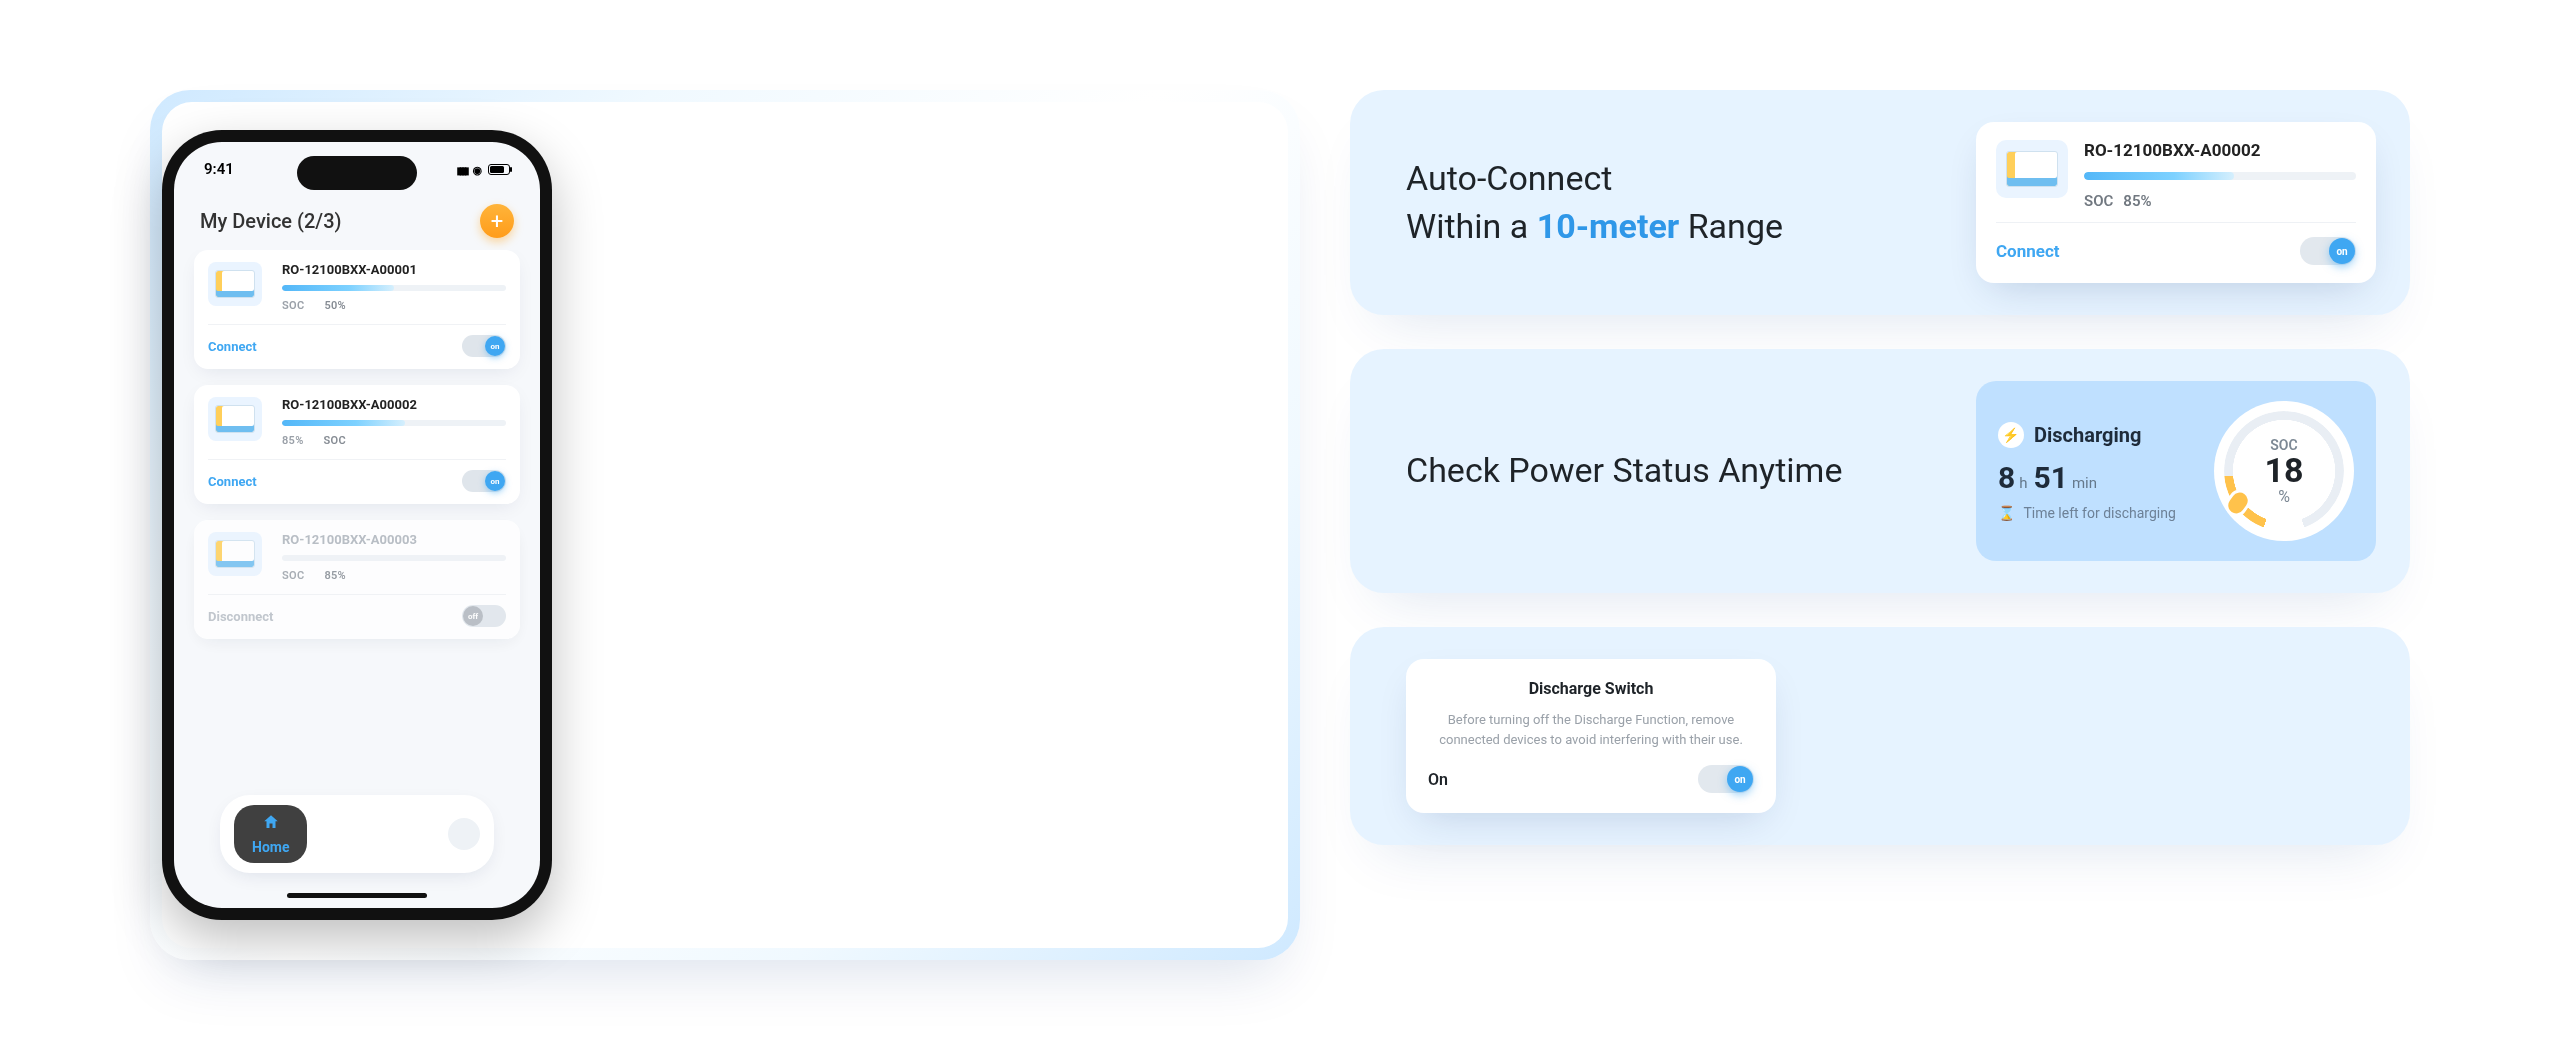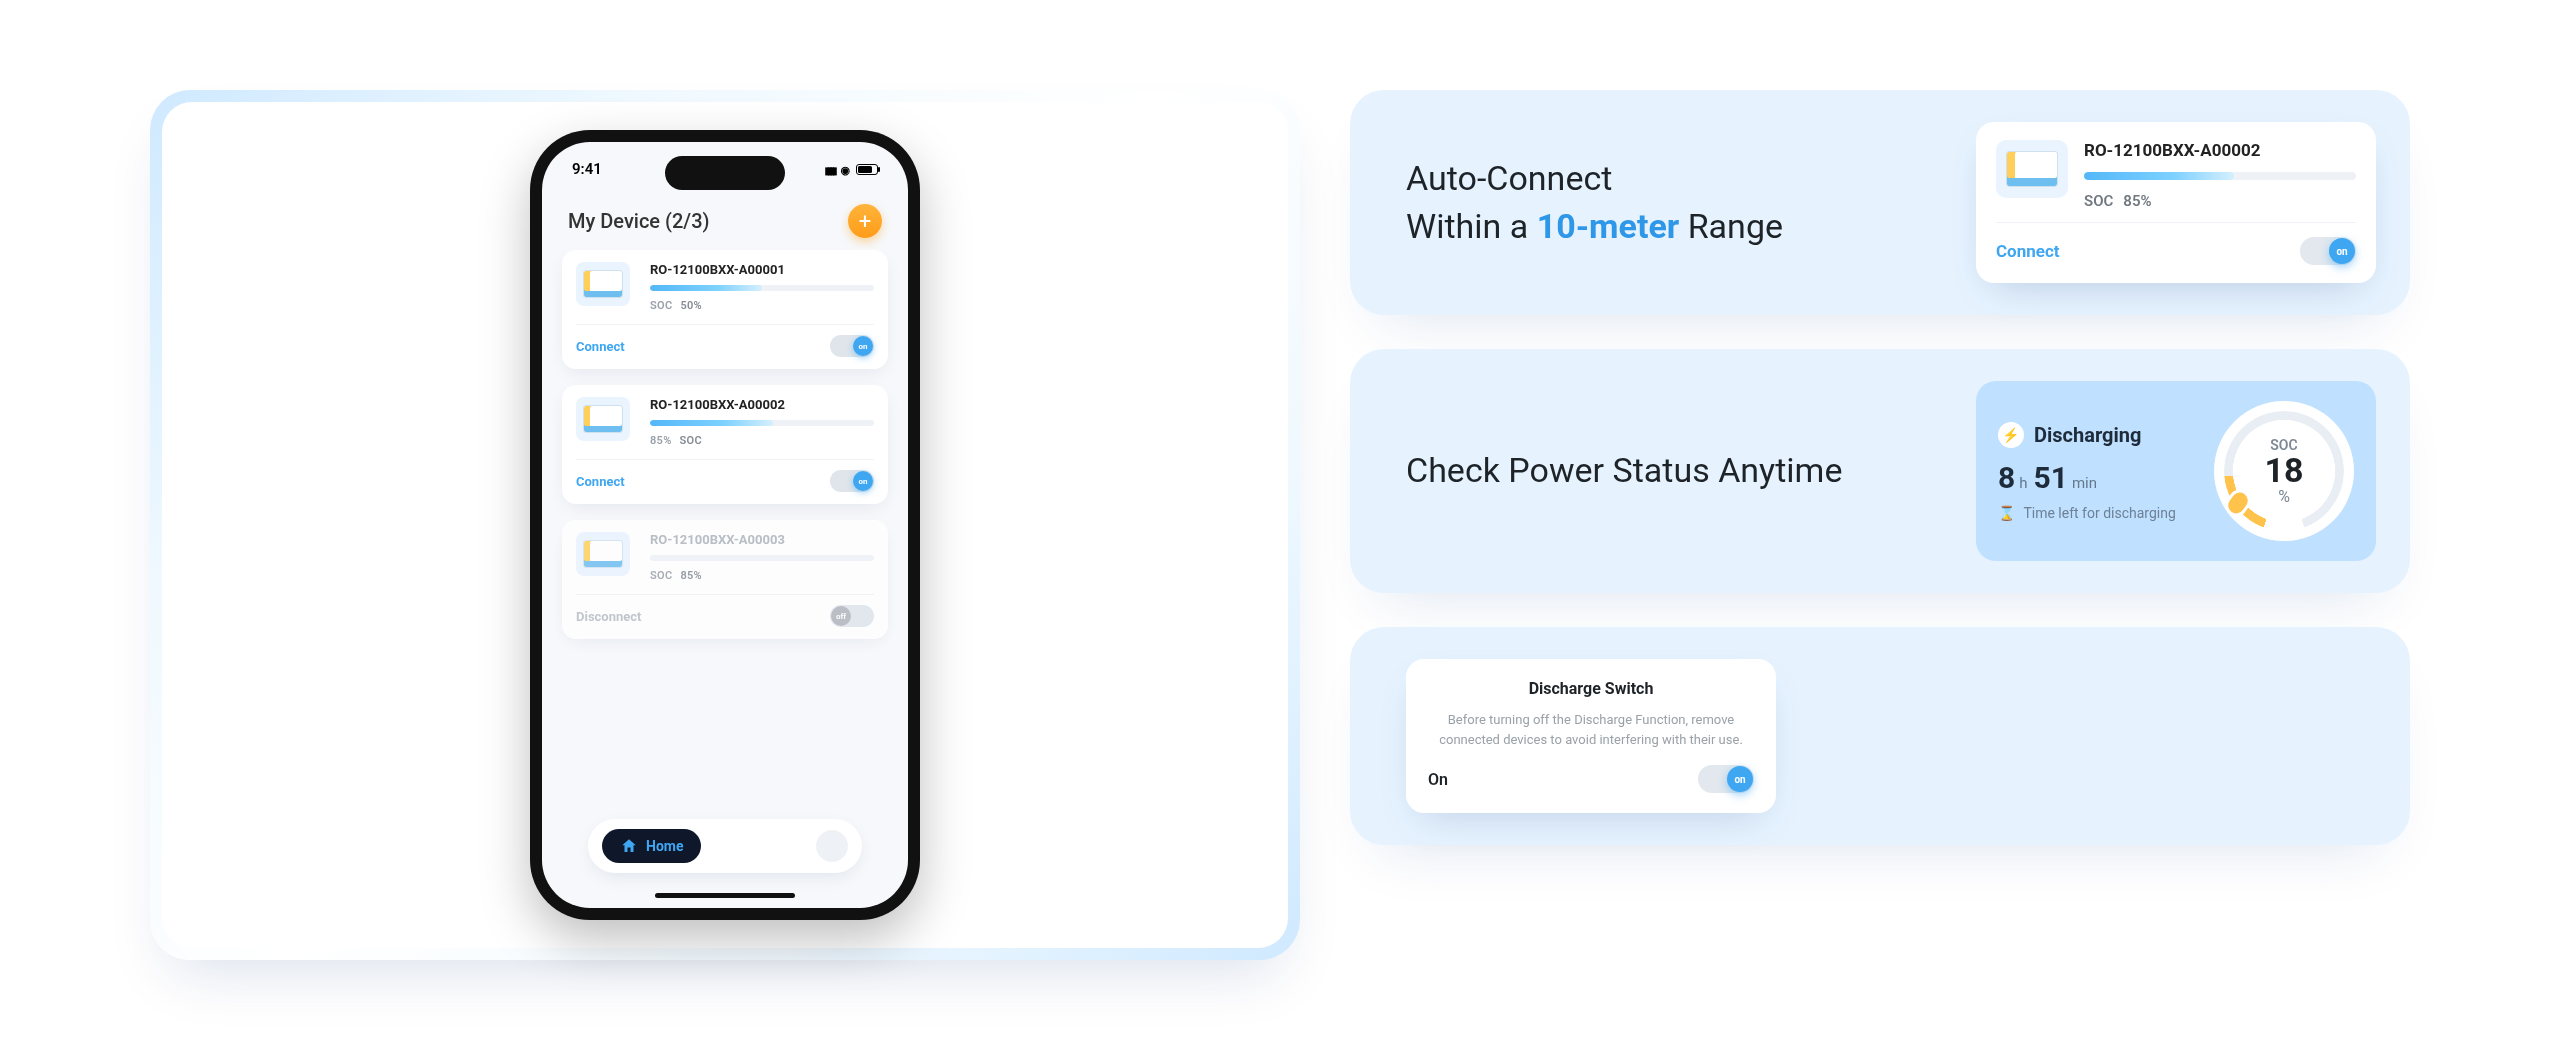--- a/index.html
+++ b/index.html
@@ -23,21 +23,20 @@
     padding: 12px;
     box-shadow: 0 30px 60px -20px rgba(0,50,120,.15);
     position: relative;
   }
   .phone-panel-inner {
     background: #fff;
     border-radius: 30px;
     width: 100%; height: 100%;
     display: flex;
     align-items: center;
-    justify-content: center;
   }
   .phone {
     width: 390px;
     height: 790px;
     background: #111;
     border-radius: 60px;
     padding: 12px;
     position: relative;
     box-shadow: 0 20px 50px rgba(0,0,0,.25);
   }
@@ -103,21 +102,21 @@
   .dev-name.muted { color:#aeb4bc; }
   .progress {
     height:6px; border-radius:4px; background:#eef2f6; position:relative; overflow:hidden; margin-bottom:8px;
   }
   .progress .fill {
     height:100%;
     background: linear-gradient(90deg,#53b7f8,#7dd1ff 60%,#d5effd);
     border-radius:4px;
   }
   .soc-line { font-size:11px; color:#9aa0a8; font-weight:600; letter-spacing:.3px;}
-  .soc-line .val { color:#868c94; margin-left:8px;}
+  .soc-line .val { color:#868c94; margin-left:20px;}
   .device-bottom {
     display:flex; justify-content:space-between; align-items:center;
     border-top:1px solid #f0f2f5; margin-top:12px; padding-top:10px;
   }
   .connect-link { font-size:13px; font-weight:700; color:#3fa7f2; }
   .connect-link.muted { color:#b8bec6; }
   .toggle {
     width:44px; height:22px; border-radius:12px; background:#dfe5eb; position:relative;
   }
   .toggle .knob {
@@ -128,22 +127,22 @@
   .toggle.on .knob { right:1px; background:#3fa7f2; box-shadow:0 2px 6px rgba(63,167,242,.5);}
   .toggle.off .knob { left:1px; background:#b0b6bd; }
   .bottom-nav {
     margin: 16px 46px 20px;
     background:#fff; border-radius:30px; padding:10px 14px;
     display:flex; align-items:center; gap:12px;
     box-shadow:0 6px 20px -6px rgba(0,30,80,.12);
   }
   .home-pill {
     display:flex; align-items:center; gap:8px;
-    background:#0f172a; border-radius:20px; padding:8px 18px;
-    font-size:14px; font-weight:700; color:#3fa7f2;
+    background:#404040; border-radius:20px; padding:8px 18px;
+    font-size:14px; font-weight:700; color:#3fa7f2;flex-direction:column;
   }
   .home-icon { width:18px; height:18px; }
   .prof { width:32px; height:32px; border-radius:50%; background:#eef2f6; margin-left:auto;}
   .home-indicator { width:140px; height:5px; background:#111; border-radius:4px; margin:0 auto 10px;}
 
   
   .right-col {
     width: 1060px;
     display:flex; flex-direction:column; gap:34px;
   }

